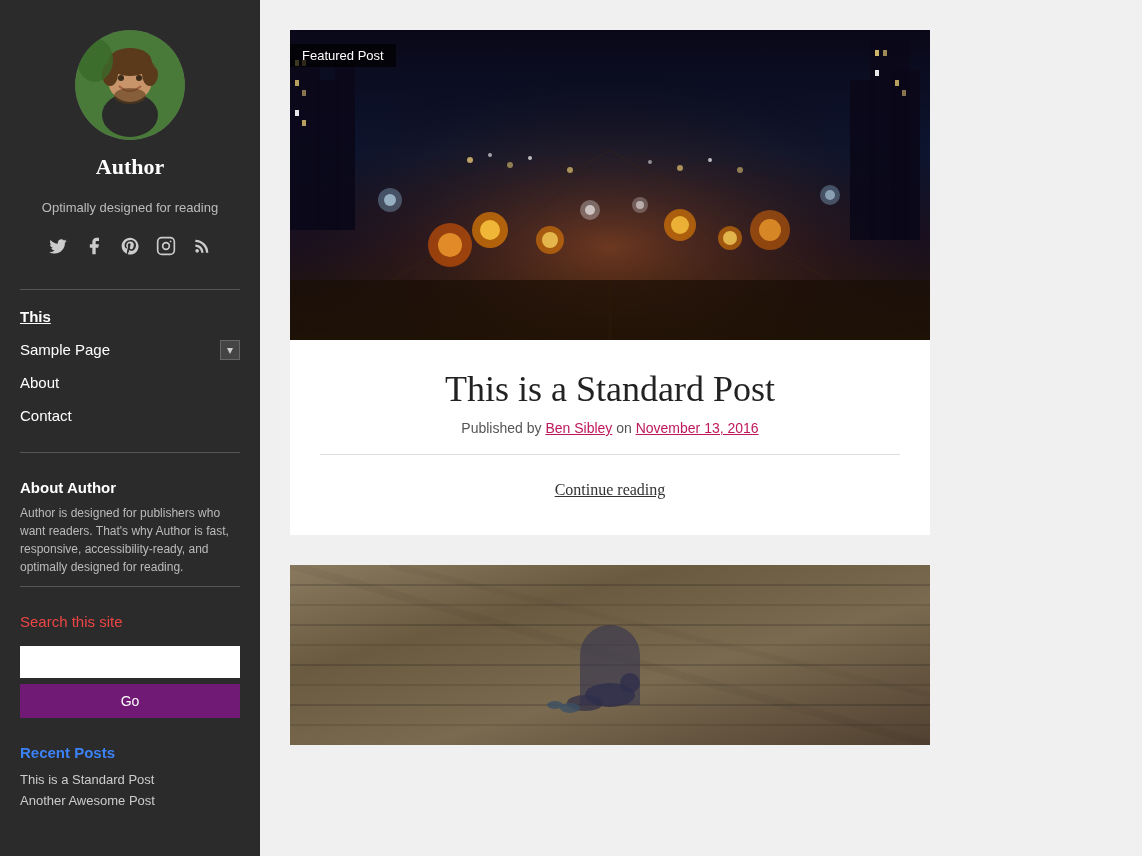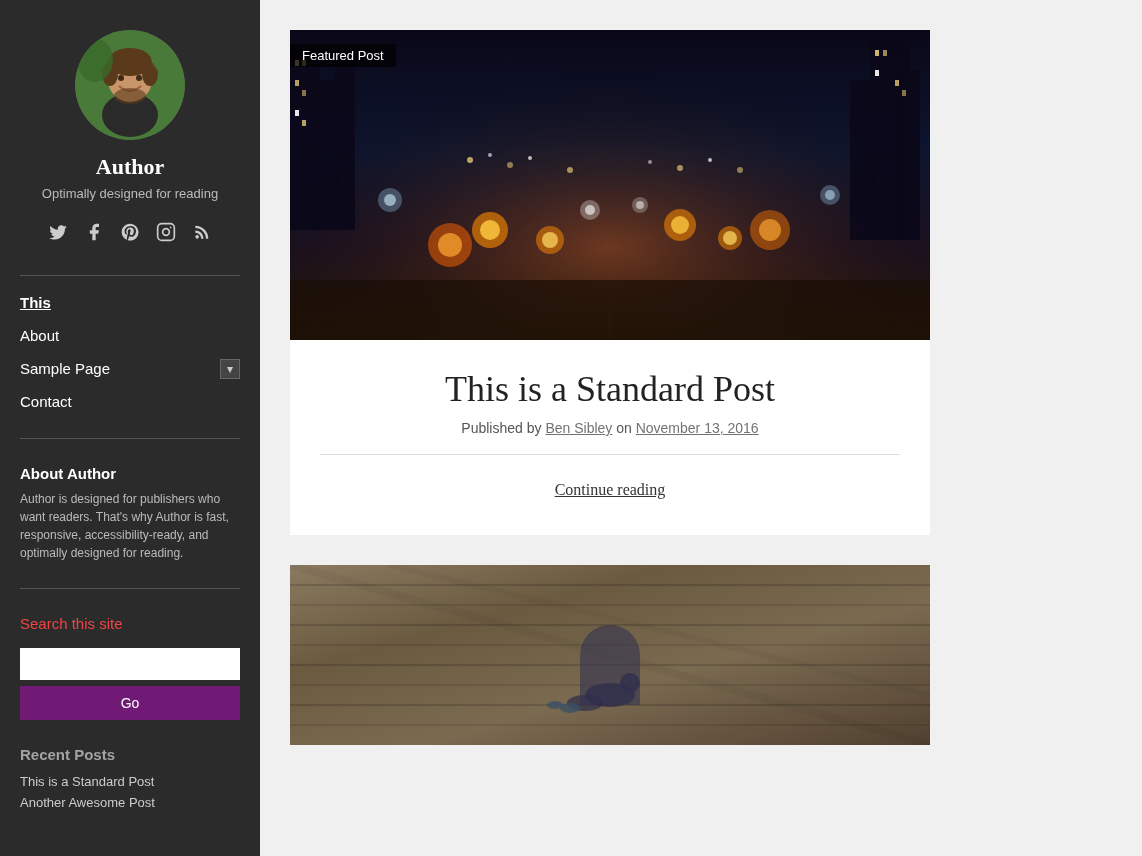--- a/index.html
+++ b/index.html
@@ -37,21 +37,21 @@
     
     .avatar-svg {
       width: 110px;
       height: 110px;
     }
 
     .author-name {
       font-size: 22px;
       font-weight: bold;
       color: #fff;
-      margin-bottom: 6px;
+      margin-bottom: 20px;
       font-family: Georgia, serif;
     }
 
     .author-tagline {
       font-size: 13px;
       color: #bbb;
       margin-bottom: 18px;
       font-family: Arial, sans-serif;
     }
 
@@ -127,21 +127,21 @@
       font-family: Arial, sans-serif;
       margin: 16px 0 8px 0;
     }
 
     .about-text {
       font-size: 12px;
       color: #bbb;
       line-height: 1.5;
       font-family: Arial, sans-serif;
       width: 100%;
-      margin-bottom: 16px;
+      margin-bottom: 0;
     }
 
     .search-label {
       width: 100%;
       font-size: 15px;
       font-weight: normal;
       color: #ef4444;
       font-family: Arial, sans-serif;
       margin: 16px 0 16px 0;
     }
@@ -166,21 +166,21 @@
       font-size: 14px;
       cursor: pointer;
       font-family: Arial, sans-serif;
       margin-bottom: 16px;
     }
 
     .recent-posts-title {
       width: 100%;
       font-size: 15px;
       font-weight: bold;
-      color: #a3a3a3;
+      color: #3b82f6;
       font-family: Arial, sans-serif;
       margin: 10px 0 8px 0;
     }
 
     .recent-posts-list {
       width: 100%;
       list-style: none;
     }
 
     .recent-posts-list li a {
@@ -265,21 +265,21 @@
     }
 
     .post-meta {
       font-size: 14px;
       color: #555;
       font-family: Arial, sans-serif;
       margin-bottom: 18px;
     }
 
     .post-meta a {
-      color: #737373;
+      color: #be185d;
       text-decoration: underline;
     }
 
     .post-excerpt {
       font-size: 16px;
       color: #444;
       line-height: 1.6;
       font-family: Georgia, serif;
       margin-bottom: 20px;
     }
@@ -406,27 +406,27 @@
     </span>
   </div>
 
   <hr class="sidebar-divider">
 
   <ul class="nav-menu">
     <li>
       <a href="#" class="active">This</a>
     </li>
     <li>
-      <a href="#">About</a>
-    </li>
-    <li>
       <div class="menu-item-row">
         <a href="#">Sample Page</a>
         <button class="dropdown-arrow">▾</button>
       </div>
+    </li>
+    <li>
+      <a href="#">About</a>
     </li>
     <li>
       <a href="#">Contact</a>
     </li>
   </ul>
 
   <hr class="sidebar-divider">
 
   <h3 class="sidebar-section-title">About Author</h3>
   <p class="about-text">Author is designed for publishers who want readers. That's why Author is fast, responsive, accessibility-ready, and optimally designed for reading.</p>

